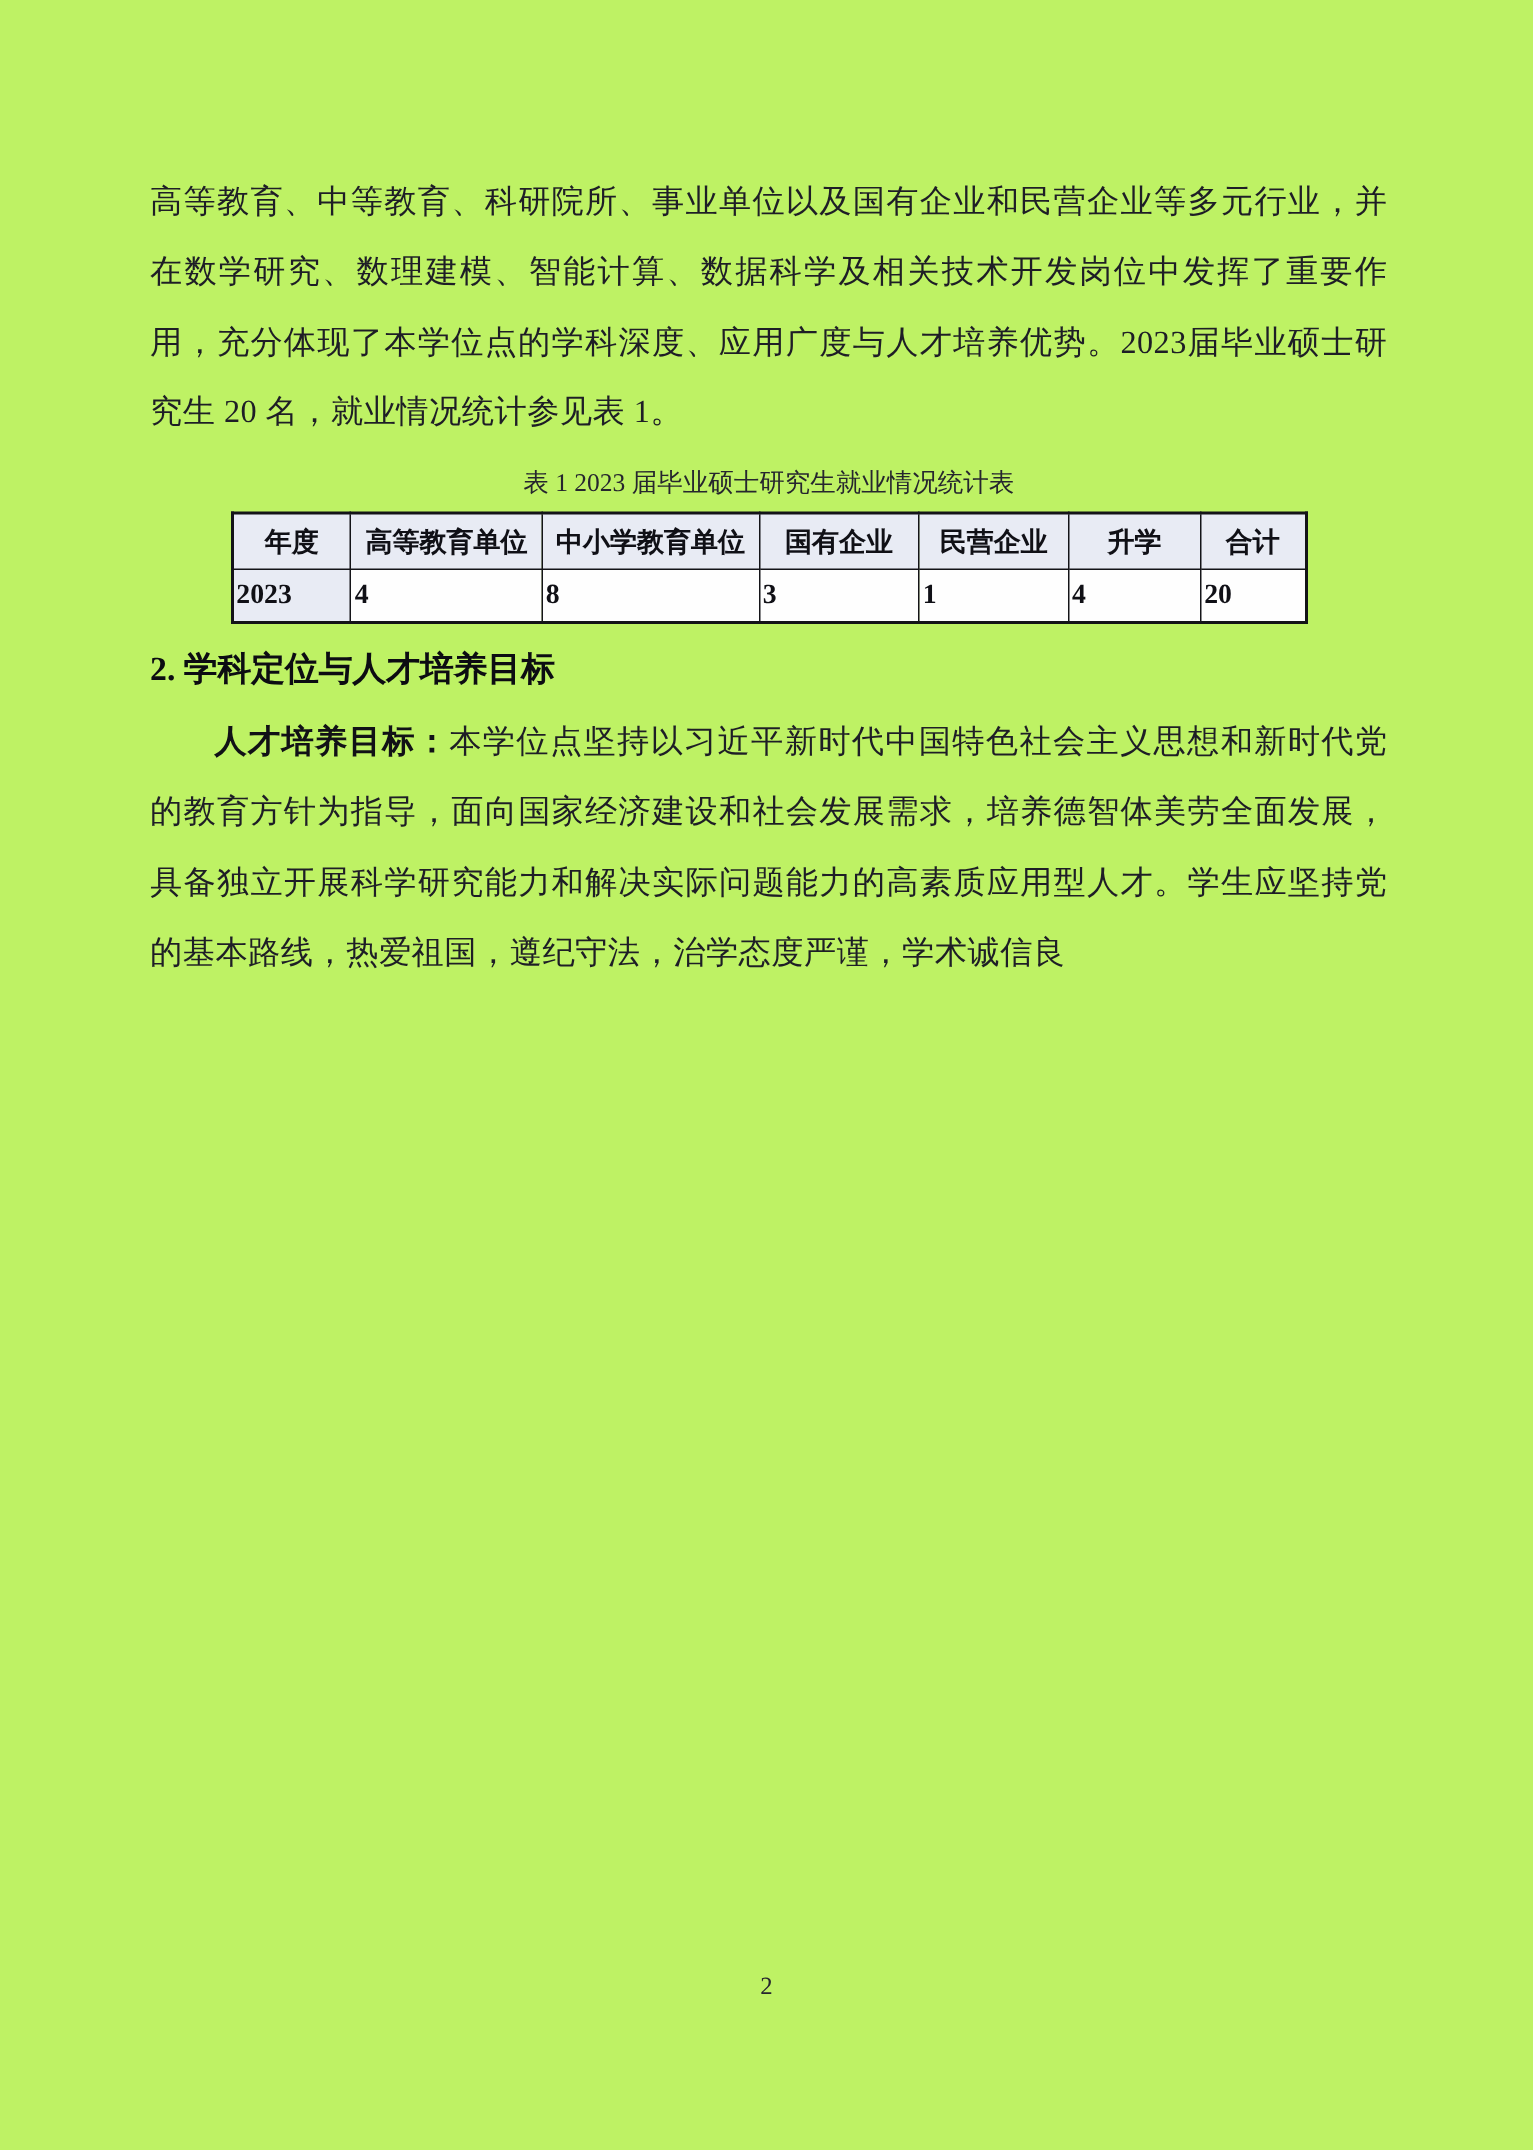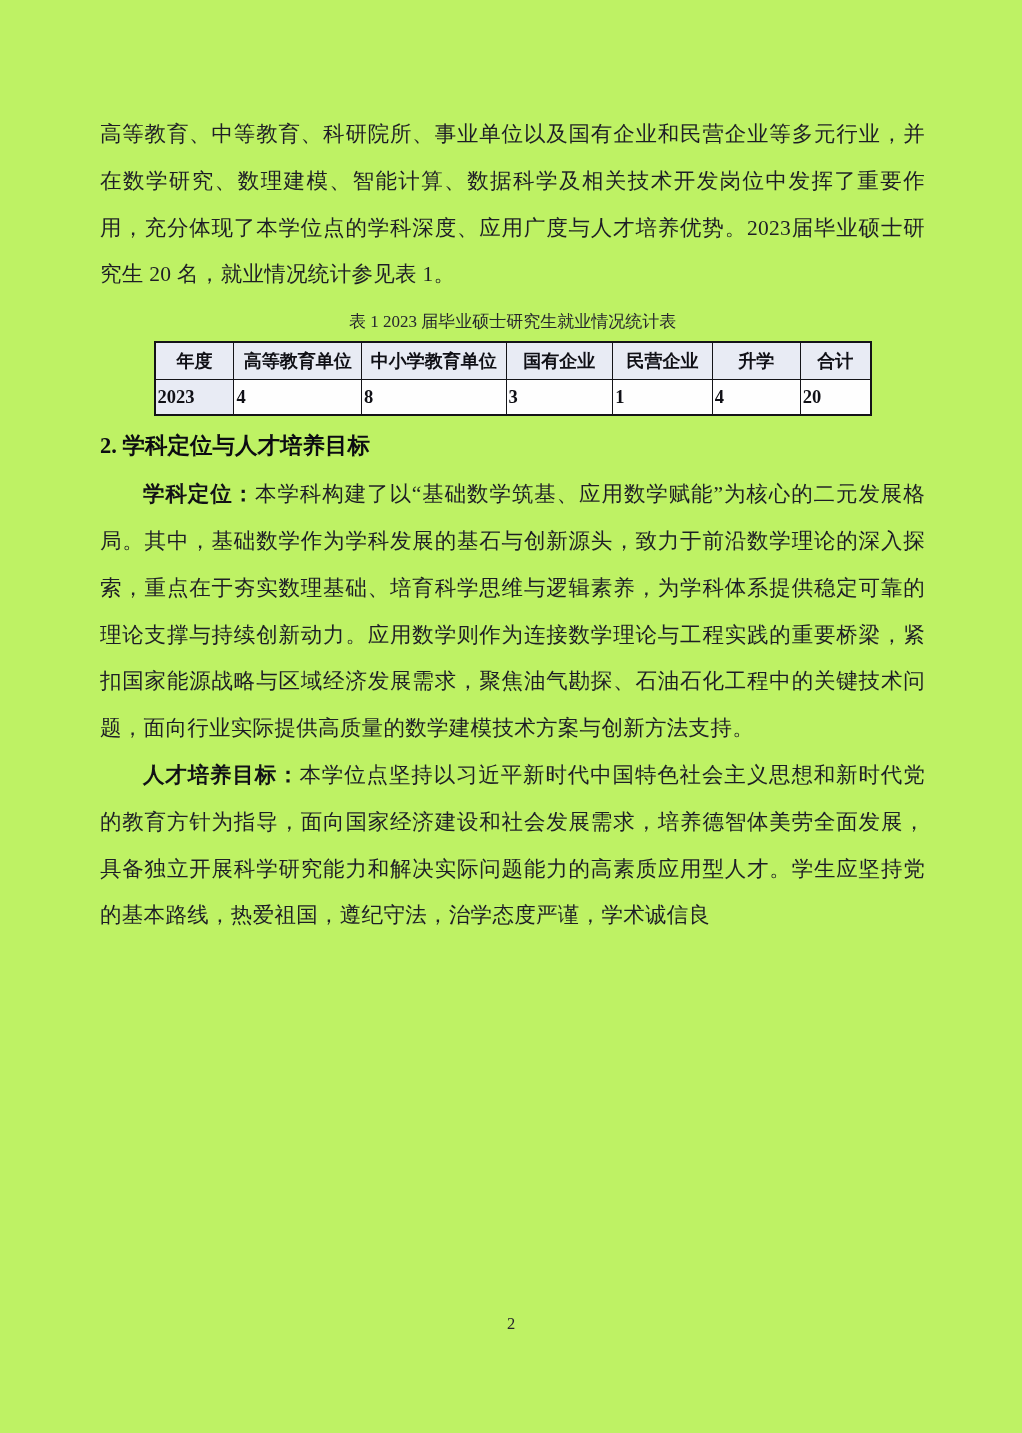--- a/index.html
+++ b/index.html
@@ -133,21 +133,20 @@
           <td>3</td>
           <td>1</td>
           <td>4</td>
           <td>20</td>
         </tr>
       </tbody>
     </table>
 
     <div class="section-heading">2. 学科定位与人才培养目标</div>
 
-    <p class="body-para indent"><span class="lead-bold">学科定位：</span><span>本学科构建了以“基础数学筑基、应用数学赋能”为核心的二元发展格局。其中，基础数学作为学科发展的基石与创新源头，致力于前沿数学理论的深入探索，重点在于夯实数理基础、培育科学思维与逻辑素养，为学科体系提供稳定可靠的理论支撑与持续创新动力。应用数学则作为连接数学理论与工程实践的重要桥梁，紧扣国家能源战略与区域经济发展需求，聚焦油气勘探、石油石化工程中的关键技术问题，面向行业实际提供高质量的数学建模技术方案与创新方法支持。</span></p>
 
 
     <p class="body-para indent"><span class="lead-bold">人才培养目标：</span><span>本学位点坚持以习近平新时代中国特色社会主义思想和新时代党的教育方针为指导，面向国家经济建设和社会发展需求，培养德智体美劳全面发展，具备独立开展科学研究能力和解决实际问题能力的高素质应用型人才。学生应坚持党的基本路线，热爱祖国，遵纪守法，治学态度严谨，学术诚信良</span></p>
 
   </div>
 
   <div class="page-number">2</div>
 </div>
 
 </body></html>

